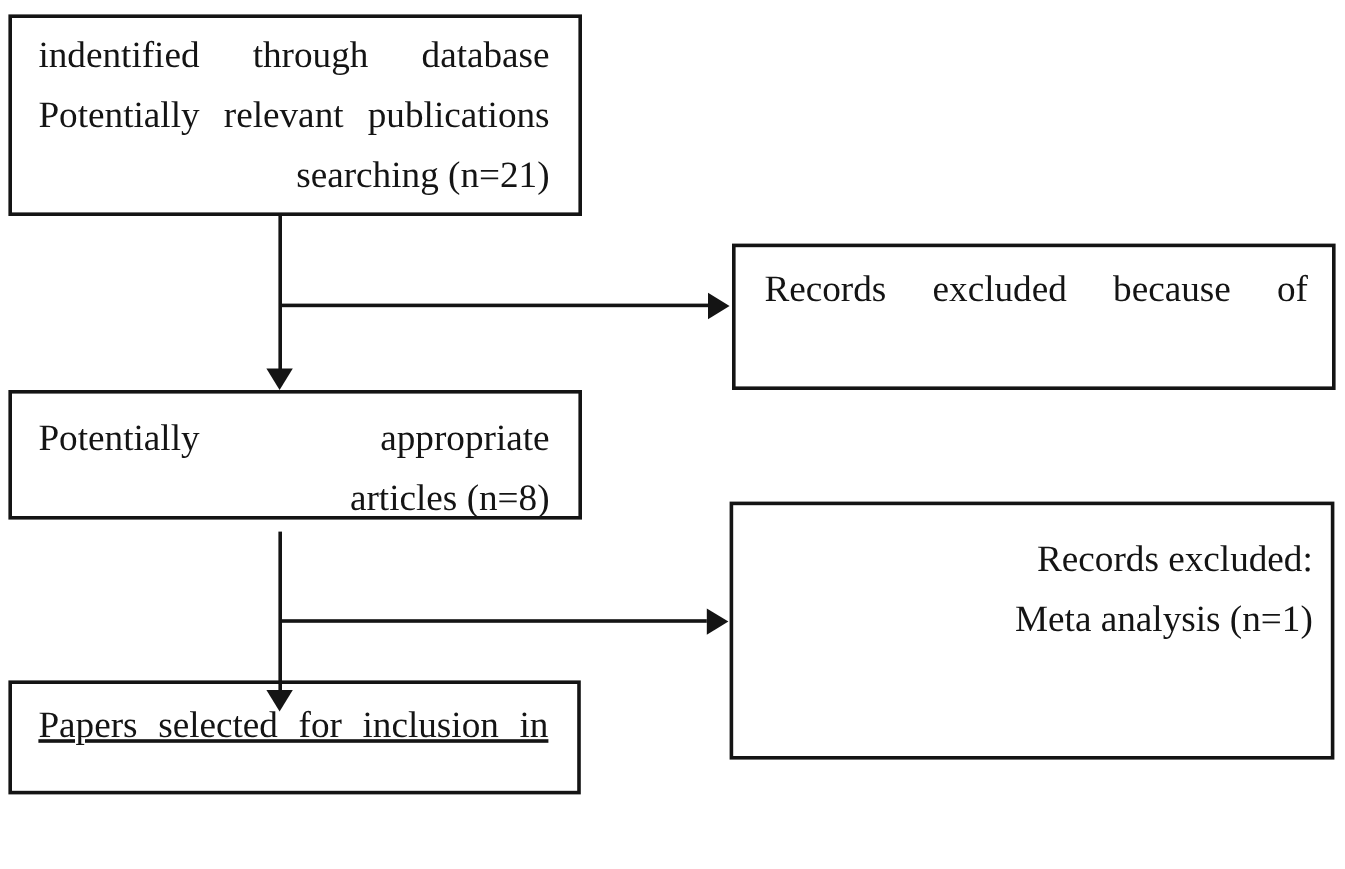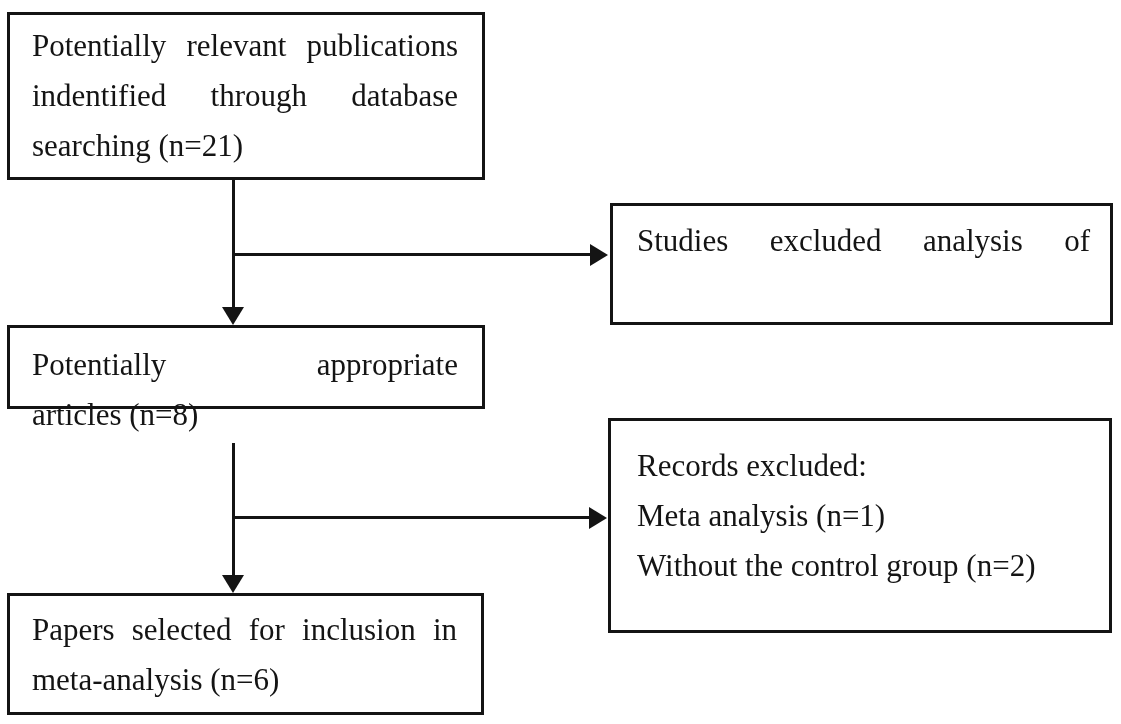--- a/index.html
+++ b/index.html
@@ -13,28 +13,28 @@
     overflow:hidden;
   }
   .box {
     position:absolute;
     border:3px solid #141414;
     box-sizing:border-box;
     background:#ffffff;
     font-size:31px;
     line-height:50px;
   }
-  .ln { text-align:left; white-space:normal; }
+  .ln { text-align:right; white-space:normal; }
   .ln.j { text-align:justify; text-align-last:justify; }
 
   #box-identified   { left:7px;   top:12px;  width:478px; height:168px; padding:6px  24px 0 22px; }
   #box-excluded1    { left:610px; top:203px; width:503px; height:122px; padding:10px 20px 0 24px; }
-  #box-appropriate  { left:7px;   top:325px; width:478px; height:84px; padding:12px 24px 0 22px; }
+  #box-appropriate  { left:7px;   top:325px; width:478px; height:108px; padding:12px 24px 0 22px; }
   #box-excluded2    { left:608px; top:418px; width:504px; height:215px; padding:20px 15px 0 26px; }
-  #box-included     { left:7px;   top:593px; width:477px; height:122px; padding:9px  24px 0 22px; }
+  #box-included     { left:7px;   top:567px; width:477px; height:95px; padding:9px  24px 0 22px;text-decoration:underline; }
 
   .vline, .hline { position:absolute; background:#141414; }
   #vline1 { left:232px; top:180px; width:3px; height:128px; }
   #vline2 { left:232px; top:443px; width:3px; height:133px; }
   #hline1 { left:233px; top:253px; width:357px; height:3px; }
   #hline2 { left:233px; top:516px; width:356px; height:3px; }
 
   .arrow { position:absolute; width:0; height:0; }
   .arrow.down  { border-left:11px solid transparent; border-right:11px solid transparent; border-top:18px solid #141414; }
   .arrow.right { border-top:11px solid transparent; border-bottom:11px solid transparent; border-left:18px solid #141414; }
@@ -42,43 +42,41 @@
   #arrow-down2  { left:222px; top:575px; }
   #arrow-right1 { left:590px; top:244px; }
   #arrow-right2 { left:589px; top:507px; }
 </style>
 </head>
 <body>
 
 <div id="canvas">
 
   <div class="box" id="box-identified">
+    <div class="ln j">indentified through database</div>
     <div class="ln j">Potentially relevant publications</div>
-    <div class="ln j">indentified through database</div>
     <div class="ln">searching (n=21)</div>
   </div>
 
   <div class="box" id="box-excluded1">
-    <div class="ln j">Studies excluded analysis of</div>
+    <div class="ln j">Records excluded because of</div>
   </div>
 
   <div class="box" id="box-appropriate">
     <div class="ln j">Potentially appropriate</div>
     <div class="ln">articles (n=8)</div>
   </div>
 
   <div class="box" id="box-excluded2">
     <div class="ln">Records excluded:</div>
     <div class="ln">Meta analysis (n=1)</div>
-    <div class="ln">Without the control group (n=2)</div>
   </div>
 
   <div class="box" id="box-included">
     <div class="ln j">Papers selected for inclusion in</div>
-    <div class="ln">meta-analysis (n=6)</div>
   </div>
 
   <div class="vline" id="vline1"></div>
   <div class="arrow down" id="arrow-down1"></div>
 
   <div class="hline" id="hline1"></div>
   <div class="arrow right" id="arrow-right1"></div>
 
   <div class="vline" id="vline2"></div>
   <div class="arrow down" id="arrow-down2"></div>

